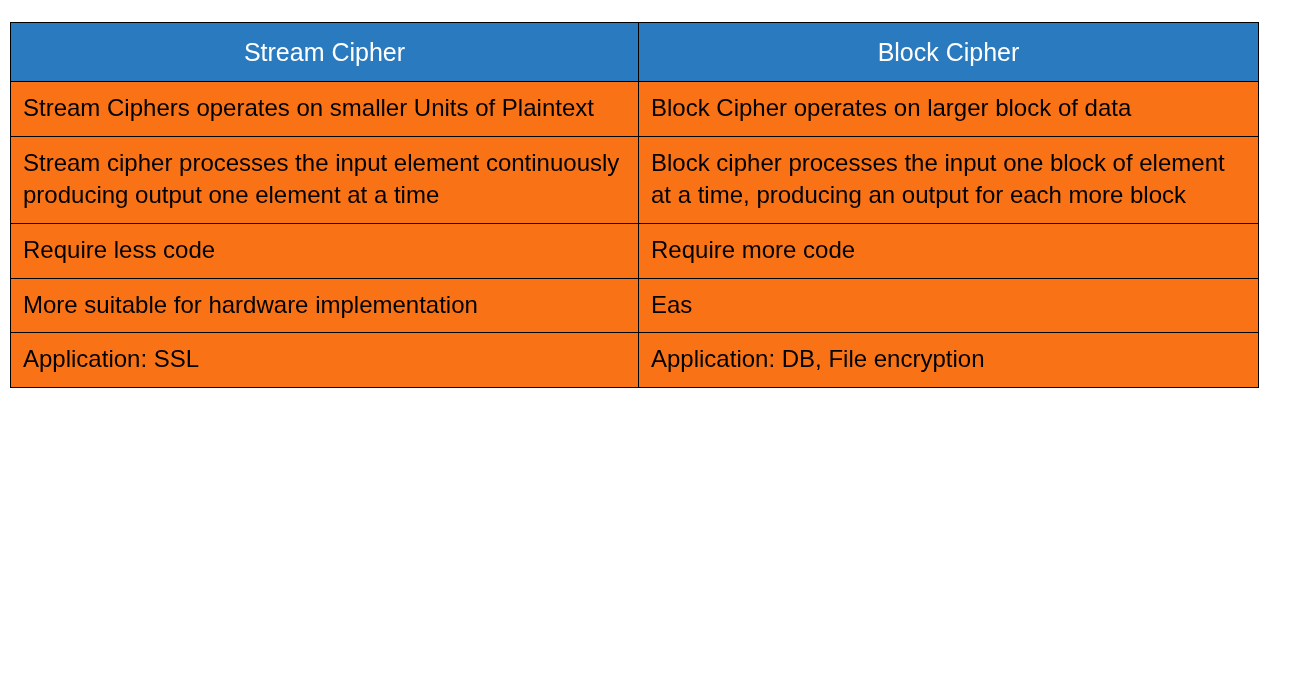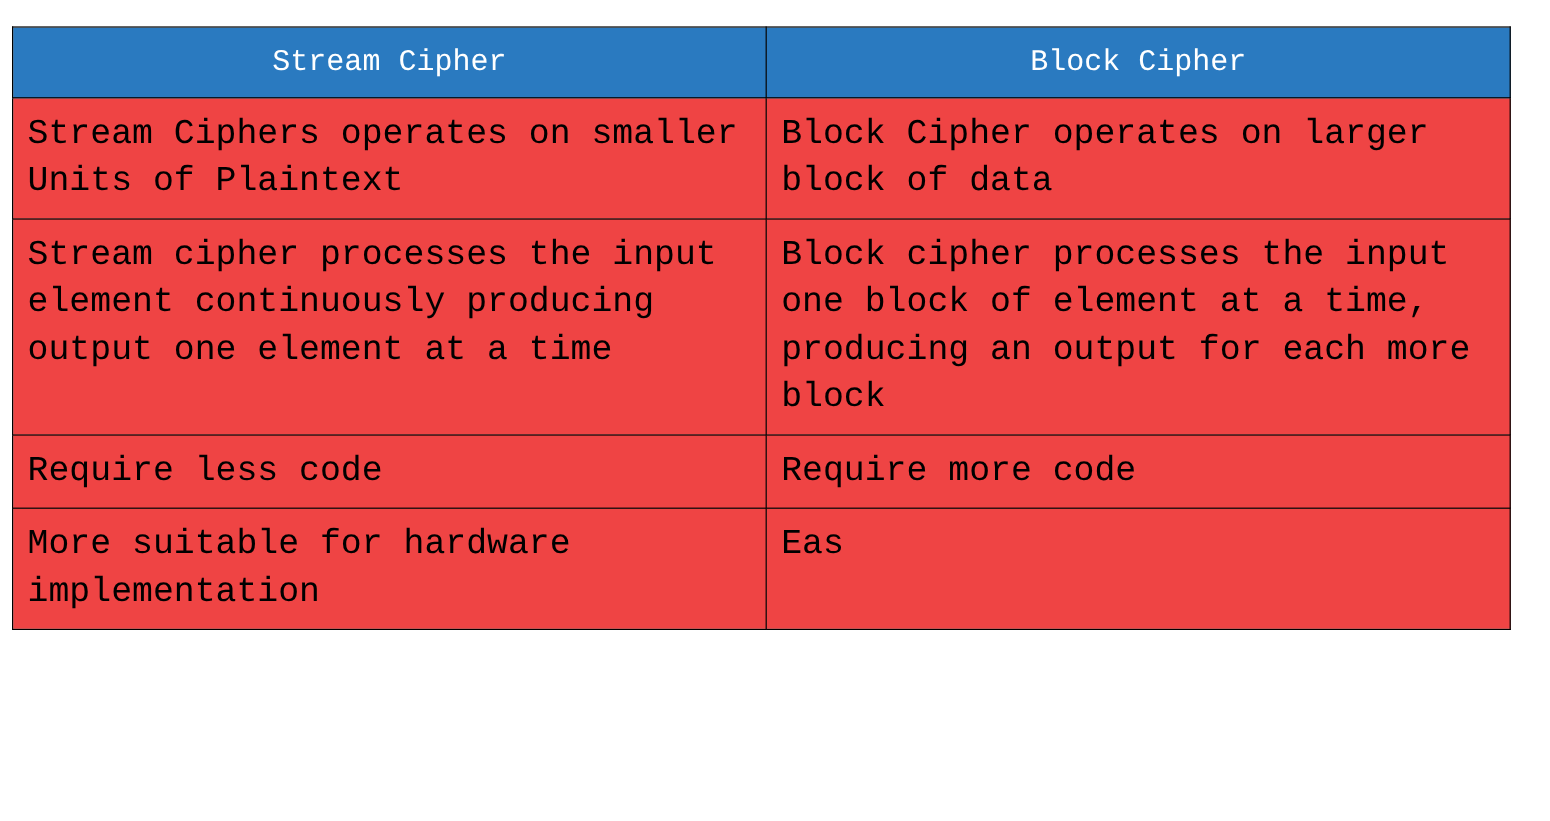--- a/index.html
+++ b/index.html
@@ -11,21 +11,20 @@
     width: 1292px;
     height: 684px;
     font-family: "Liberation Sans", sans-serif;
     color: #000000;
   }
   .page {
     box-sizing: border-box;
     width: 1056px;
     height: 684px;
     padding: 22px 34px 14px 10px;
-    font-family: Liberation Mono, monospace;
   }
   table.compare {
     border-collapse: collapse;
     table-layout: fixed;
     width: 1248px;
     border: 1px solid #000000;
   }
   table.compare col.c1 { width: 628px; }
   table.compare col.c2 { width: 620px; }
   table.compare th {
@@ -33,25 +32,25 @@
     color: #ffffff;
     font-weight: normal;
     font-size: 25px;
     text-align: center;
     padding: 14px 10px;
     border: 1px solid #000000;
     line-height: 1.2;
   }
   table.compare td {
     border: 1px solid #000000;
-    font-size: 29px;
+    font-size: 24px;
     line-height: 1.36;
     padding: 10px 12px 11px 12px;
     vertical-align: top;
-    background: #ef4444;
+    background: #f97316;
   }
 </style>
 </head>
 <body>
 
 <div class="page">
   <table class="compare">
     <colgroup>
       <col class="c1">
       <col class="c2">
@@ -72,15 +71,19 @@
         <td>Block cipher processes the input one block of element at a time, producing an output for each more block</td>
       </tr>
       <tr>
         <td>Require less code</td>
         <td>Require more code</td>
       </tr>
       <tr>
         <td>More suitable for hardware implementation</td>
         <td>Eas</td>
       </tr>
+      <tr>
+        <td>Application: SSL</td>
+        <td>Application: DB, File encryption</td>
+      </tr>
     </tbody>
   </table>
 </div>
 
 </body></html>

